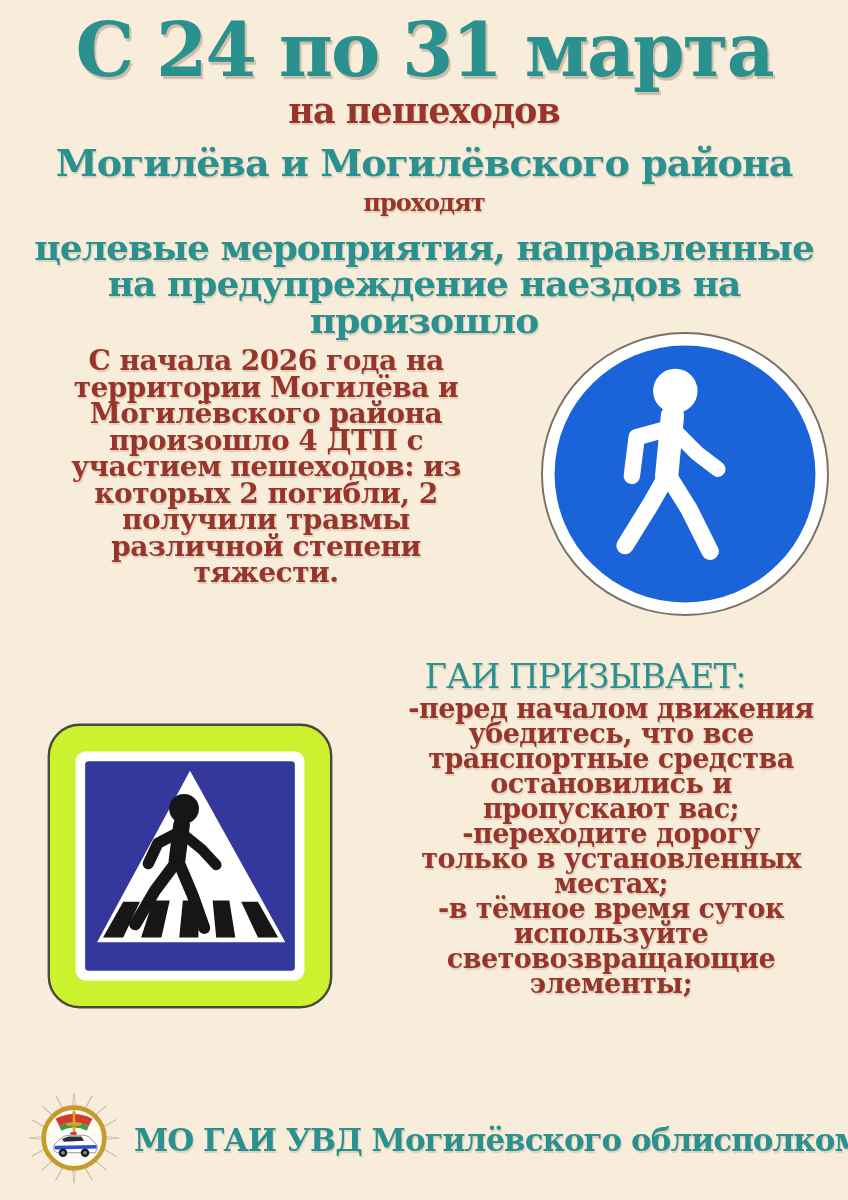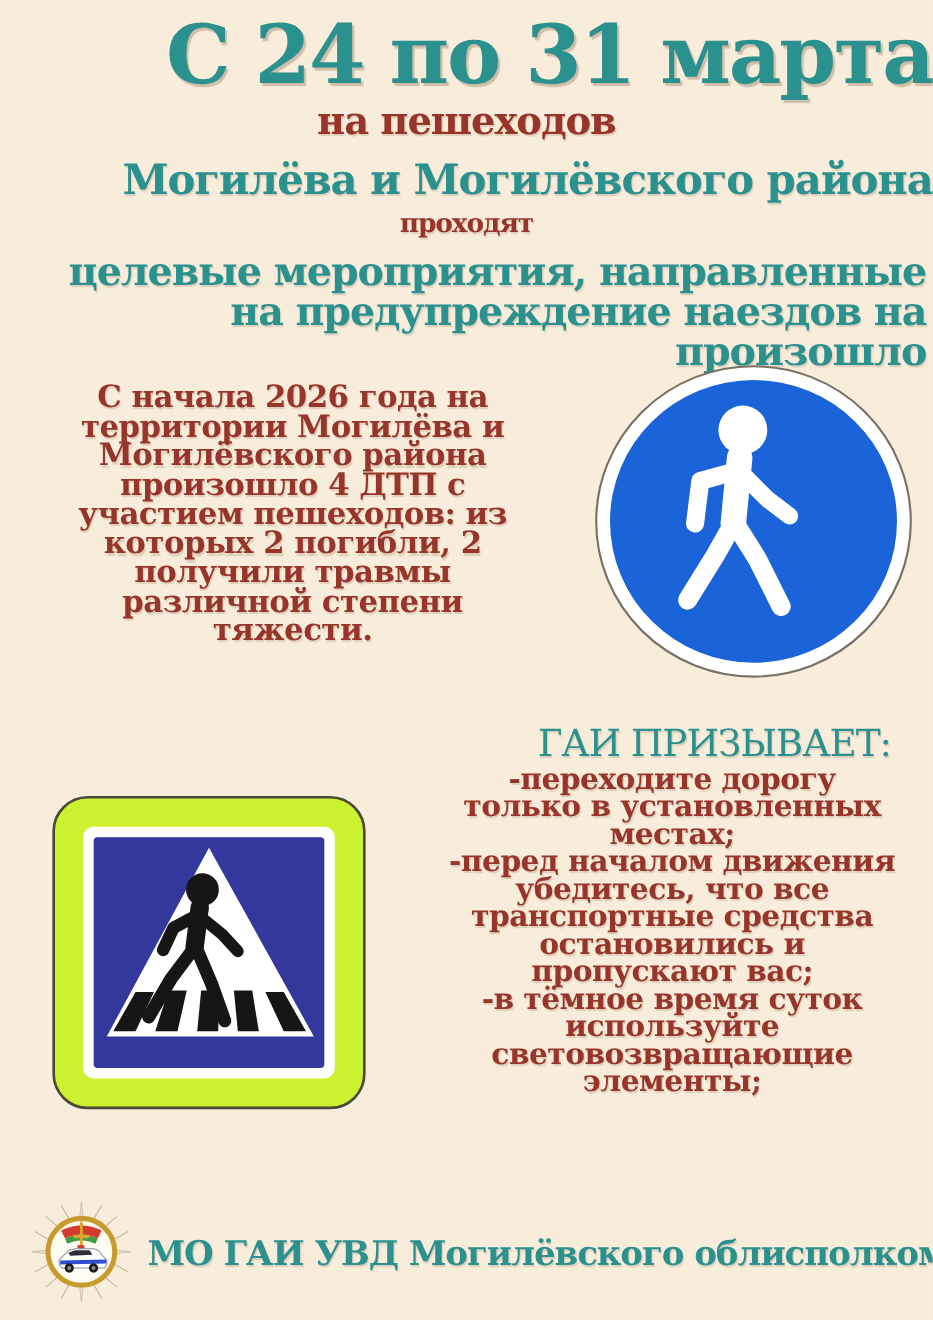--- a/index.html
+++ b/index.html
@@ -11,21 +11,21 @@
     --crossing-border-green:#ccf22f;
   }
   html,body{margin:0;padding:0;background:#e9e2d4;}
   .poster{
     position:relative;width:848px;height:1200px;margin:0 auto;
     background:var(--background);
     font-family:"DejaVu Serif", serif;
     overflow:hidden;
   }
   .center{text-align:center;}
-  .teal{color:var(--teal);text-align:right;}
+  .teal{color:var(--teal);}
   .red{color:var(--dark-red);}
   .soft-shadow{text-shadow:1px 2px 1px rgba(100,70,40,.18);}
 
   .title{
     padding-top:12px;
     font-size:74px;font-weight:bold;line-height:1.05;
     letter-spacing:-2px;
     text-shadow:2px 3px 1px rgba(100,70,40,.28);
   }
   .sub-territory{font-size:35px;font-weight:bold;margin-top:0px;letter-spacing:-1px;}
@@ -77,22 +77,22 @@
         <path d="M136,100 L100,110 L95,150" stroke-width="17"></path>
         <path d="M140,104 L163,127 L184,143" stroke-width="16"></path>
         <path d="M131,150 L114,180 L88,222" stroke-width="18"></path>
         <path d="M134,152 L154,184 L176,228" stroke-width="18"></path>
       </g>
     </svg>
   </div>
 
   <div class="appeal-heading center teal soft-shadow">ГАИ ПРИЗЫВАЕТ:</div>
   <div class="appeal-list center red soft-shadow">
+    <p class="appeal-item">-перед началом движения убедитесь, что все транспортные средства остановились и пропускают вас;</p>
     <p class="appeal-item">-переходите дорогу только в установленных местах;</p>
-    <p class="appeal-item">-перед началом движения убедитесь, что все транспортные средства остановились и пропускают вас;</p>
     <p class="appeal-item">-в тёмное время суток используйте световозвращающие элементы;</p>
   </div>
 
   <div class="crossing-sign">
     <svg width="286" height="286" viewBox="0 0 240 240">
       <rect x="1.5" y="1.5" width="237" height="237" rx="26" fill="var(--crossing-border-green)" stroke="#4a4a38" stroke-width="2"></rect>
       <rect x="24" y="24" width="192" height="192" rx="8" fill="#ffffff"></rect>
       <rect x="32" y="32" width="176" height="176" rx="3" fill="var(--crossing-blue)"></rect>
       <polygon points="120,40 200,184 42,184" fill="#ffffff"></polygon>
       <g fill="#161616">

